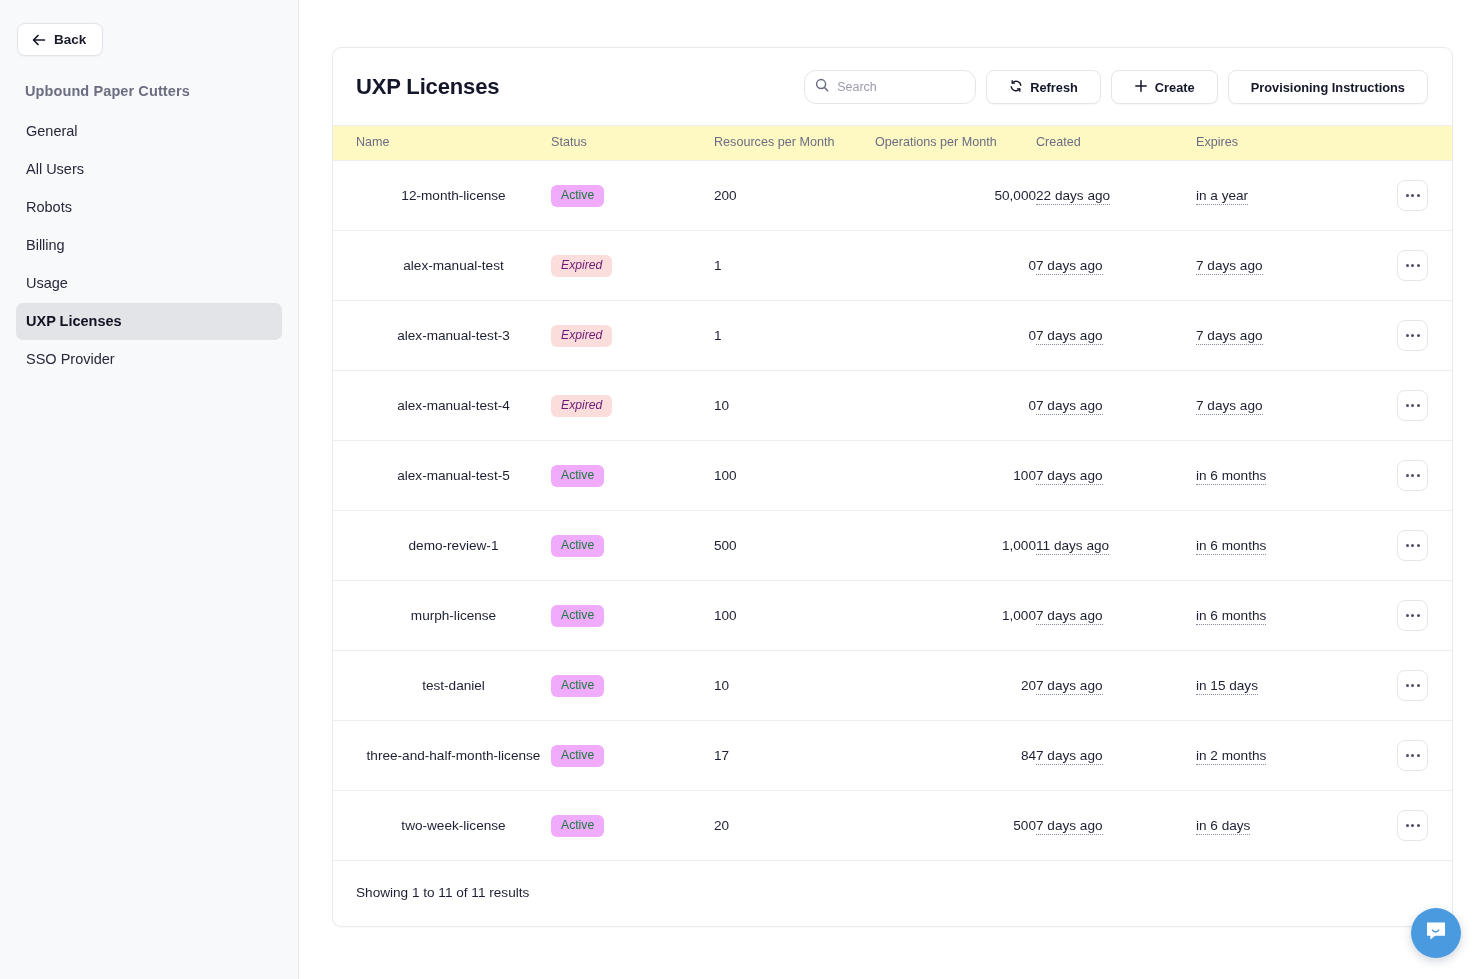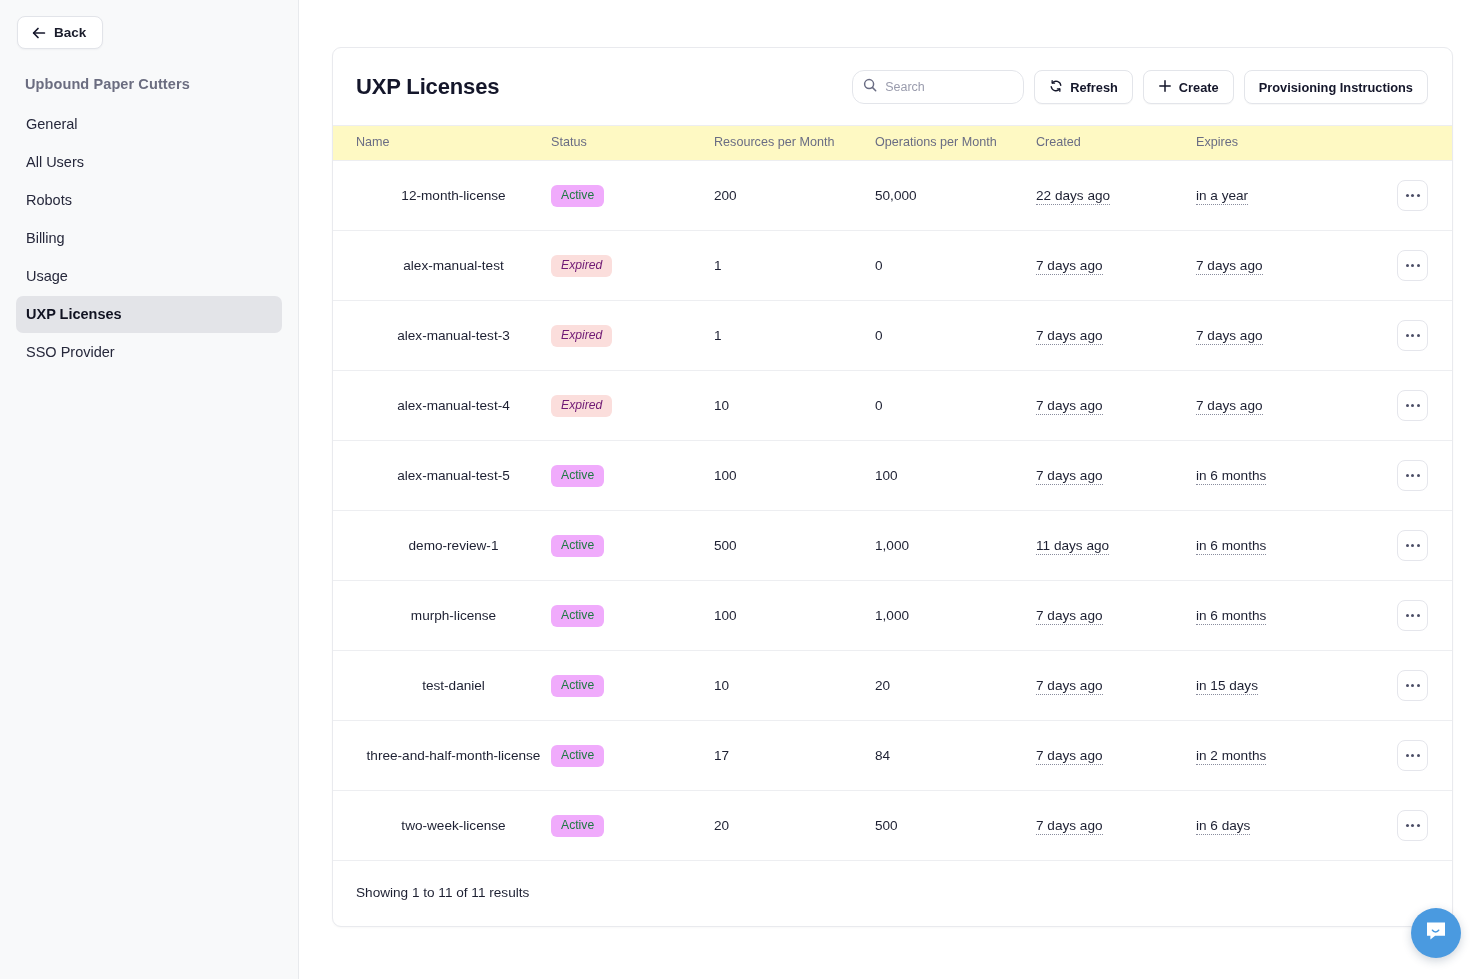--- a/index.html
+++ b/index.html
@@ -20,21 +20,21 @@
     overflow: hidden;
   }
 
   
   .sidebar {
     width: 299px;
     min-width: 299px;
     height: 979px;
     background: #f8f9fa;
     border-right: 1px solid #e8eaed;
-    padding: 16px 16px 0 16px;
+    padding: 23px 16px 0 16px;
     position: relative;
   }
 
   .back-button {
     display: inline-flex;
     align-items: center;
     gap: 8px;
     background: #ffffff;
     border: 1px solid #e2e4e9;
     border-radius: 8px;
@@ -139,21 +139,21 @@
     background: transparent;
   }
   .search-input::placeholder { color: #9a9cad; }
 
   .btn {
     display: inline-flex;
     align-items: center;
     justify-content: space-between;
     gap: 7px;
     height: 34px;
-    padding: 0 14px;
+    padding: 0 22px;
     background: #ffffff;
     border: 1px solid #e3e5ea;
     border-radius: 8px;
     font-size: 12.8px;
     font-weight: 700;
     color: #14162a;
     cursor: pointer;
     white-space: nowrap;
     font-family: "Liberation Sans", sans-serif;
     box-shadow: 0 1px 1px rgba(16,24,40,0.03);
@@ -182,21 +182,21 @@
     color: #1d2032;
     padding: 19px 0;
     border-bottom: 1px solid #edeef1;
     vertical-align: middle;
   }
   table.licenses tbody tr:last-child td { border-bottom: 1px solid #edeef1; }
 
   .col-name    { width: 218px; padding-left: 23px !important; text-align: center; }
   .col-status  { width: 163px; }
   .col-res     { width: 161px; }
-  .col-ops     { width: 161px; }
+  .col-ops     { width: 161px; text-align: right; }
   .col-created { width: 160px; }
   .col-expires { width: 175px; }
   .col-actions { width: auto; padding-right: 24px !important; text-align: right; }
 
   .badge {
     display: inline-block;
     padding: 4px 10px 5px 10px;
     border-radius: 6px;
     font-size: 12.2px;
     line-height: 13px;

